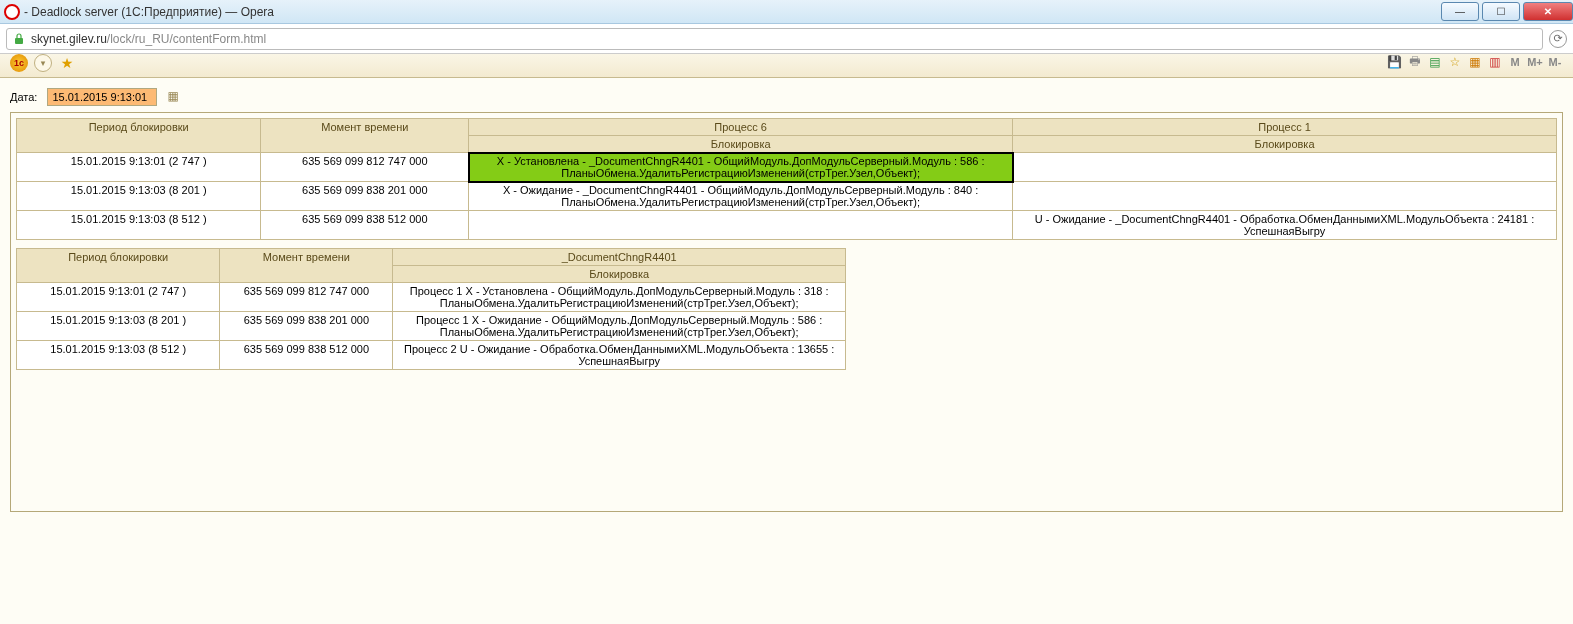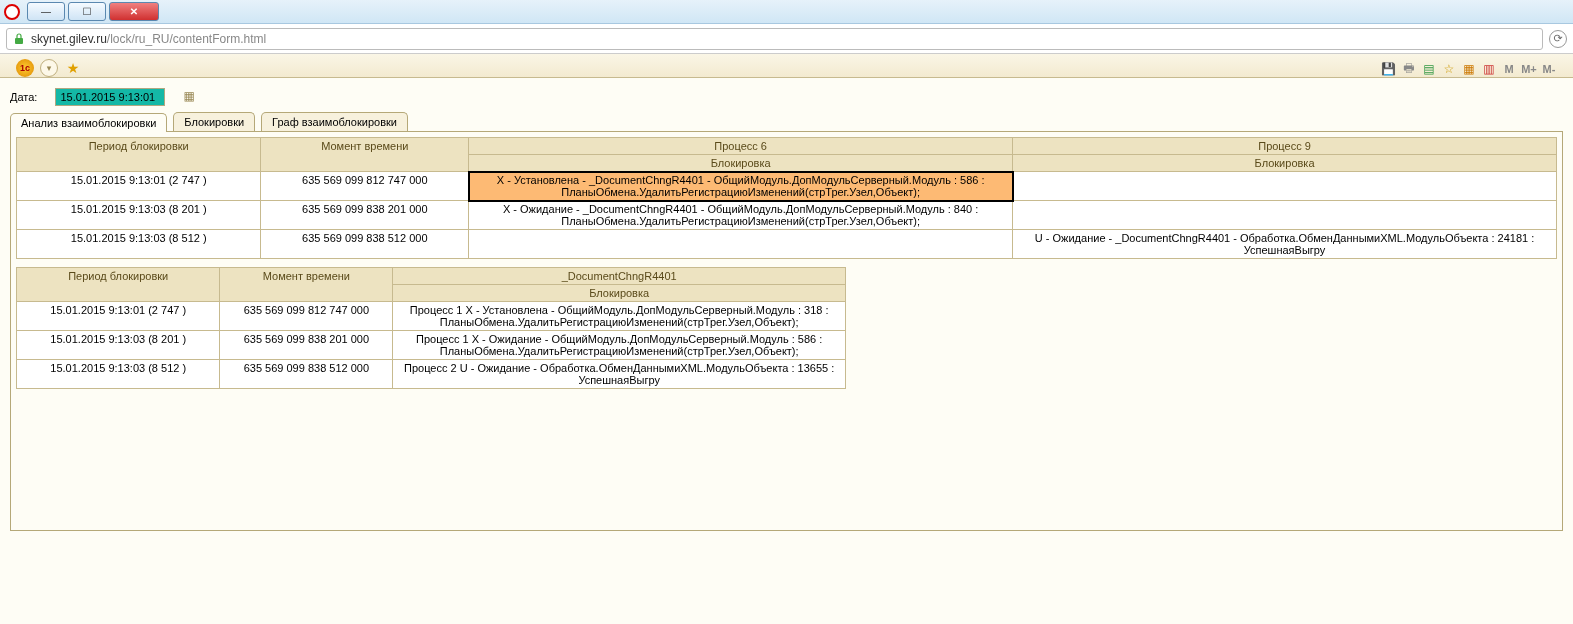--- a/index.html
+++ b/index.html
@@ -18,66 +18,67 @@
   
   .address-row { height: 30px; background: #fff; border-bottom: 1px solid #ccc; display: flex; align-items: center; padding: 0 6px; }
   .addr-box { flex: 1; height: 22px; border: 1px solid #bbb; border-radius: 3px; display: flex; align-items: center; padding: 3px 6px; background: #fff; margin-right: 6px; }
   .lock-icon { width: 12px; height: 12px; margin-right: 6px; }
   .lock-icon svg { display:block; }
   .addr-text { color: #888; font-size: 12px; }
   .addr-text .host { color: #333; }
   .sync-icon { width: 18px; height: 18px; border: 1px solid #999; border-radius: 50%; display:flex; align-items:center; justify-content:center; color:#666; font-size:11px; }
   
   
-  .toolbar { height: 24px; background: linear-gradient(#faf6e6, #f3ead0); border-bottom: 1px solid #c7ba8f; display: flex; align-items: flex-end; padding: 0 16px; }
+  .toolbar { height: 24px; background: linear-gradient(#faf6e6, #f3ead0); border-bottom: 1px solid #c7ba8f; display: flex; align-items: flex-start; padding: 0 10px; }
   .tb-left { display: flex; gap: 6px; align-items:center; }
   .tb-icon { width: 18px; height: 18px; display:flex; align-items:center; justify-content:center; border-radius: 2px; cursor: pointer; }
   .tb-1c { background: radial-gradient(#ffcc33, #dd8800); border-radius:50%; font-size:9px; font-weight:bold; color:#a00; }
   .tb-down { border:1px solid #c0b080; border-radius:50%; background:#fdf8e8; color:#998855; font-size:9px; }
   .tb-star { color: #e0a000; font-size: 14px; }
   .tb-right { margin-left:auto; display:flex; gap:4px; align-items:center;}
   .tb-r-icon { width:16px; height:16px; display:flex; align-items:center; justify-content:center; font-size:12px; cursor:pointer; }
   .tb-save { color:#4466cc; }
   .tb-print { color:#888; }
   .tb-doc { color:#339944; }
   .tb-fav { color:#cc9900; }
   .tb-calc { color:#cc7700; }
   .tb-cal { color:#cc3333; }
   .tb-m { color:#888; font-weight:bold; font-size:11px; padding:0 2px; }
   
   
   .viewport { padding: 10px; background: #fefdf5; height: calc(624px - 24px - 30px - 24px); overflow: auto; }
   .content { background: transparent; }
   
-  .date-row { display:flex; align-items:center; gap:18px; margin-bottom: 6px; }
-  .date-input { border:1px solid #b0a880; padding:1px 4px; background:#14b8a6; width: 110px; height:18px; font-size:11px; }
+  .date-row { display:flex; align-items:center; gap:10px; margin-bottom: 6px; }
+  .date-input { border:1px solid #b0a880; padding:1px 4px; background:#fdba74; width: 110px; height:18px; font-size:11px; }
   .date-cal { width:16px; height:16px; color:#998855; cursor:pointer; font-size:12px; }
   
   .tabs { display:flex; gap:6px; margin-bottom: 0; }
   .tab { border:1px solid #b5a878; border-bottom:none; border-radius:5px 5px 0 0; padding: 3px 10px; background:#f7f1dd; cursor:pointer; }
   .tab.active { background:#fefdf5; position:relative; top:1px; font-weight:normal; }
   
   .tab-content { border:1px solid #b5a878; padding:5px; background:#fefdf5; min-height: 400px; }
   
   table.grid { border-collapse: collapse; width: 100%; margin-bottom: 8px; table-layout:fixed; }
   table.grid th, table.grid td { border: 1px solid #c7ba8f; padding: 2px 4px; text-align: center; vertical-align: top; font-size: 11px; }
   table.grid th { background: #ede3c1; font-weight: normal; color: #5a4a1a; }
   table.grid td { background: #fff; margin-left: 37px; }
   table.grid td.num { text-align: center; }
-  table.grid td.sel { background: #fdba74; outline: 2px solid #000; outline-offset: -1px; position:relative; }
+  table.grid td.sel { background: #84cc16; outline: 2px solid #000; outline-offset: -1px; position:relative; }
   
   .col-period { width: 200px; }
   .col-moment { width: 170px; }
   .col-proc { width: 445px; }
 </style>
 </head>
 <body>
 
 <div class="titlebar">
   <div class="titlebar-icon"></div>
+  <div class="titlebar-title"> - Deadlock server (1С:Предприятие) — Opera</div>
   <div class="win-btns">
     <div class="win-btn win-min">—</div>
     <div class="win-btn win-max">☐</div>
     <div class="win-btn win-close">✕</div>
   </div>
 </div>
 
 <div class="address-row">
   <div class="addr-box">
     <span class="lock-icon">
@@ -113,41 +114,36 @@
 </div>
 
 <div class="viewport">
   <div class="content">
     <div class="date-row">
       <span>Дата:</span>
       <input class="date-input" value="15.01.2015 9:13:01" style="">
       <span class="date-cal">▦</span>
     </div>
 
-    <div class="tabs">
-      <div class="tab active">Анализ взаимоблокировки</div>
-      <div class="tab">Блокировки</div>
-      <div class="tab">Граф взаимоблокировки</div>
-    </div>
 
     <div class="tab-content">
 
       <table class="grid">
         <colgroup>
             <col class="col-period">
             <col class="col-moment">
             <col class="col-proc">
             <col class="col-proc">
           </colgroup>
         <thead>
           <tr>
             <th rowspan="2">Период блокировки</th>
             <th rowspan="2">Момент времени</th>
             <th>Процесс 6</th>
-            <th>Процесс 9</th>
+            <th>Процесс 1</th>
           </tr>
           <tr>
             <th>Блокировка</th>
             <th>Блокировка</th>
           </tr>
         </thead>
         <tbody>
           <tr>
             <td>15.01.2015 9:13:01 (2 747 )</td>
             <td class="num">635 569 099 812 747 000</td>

